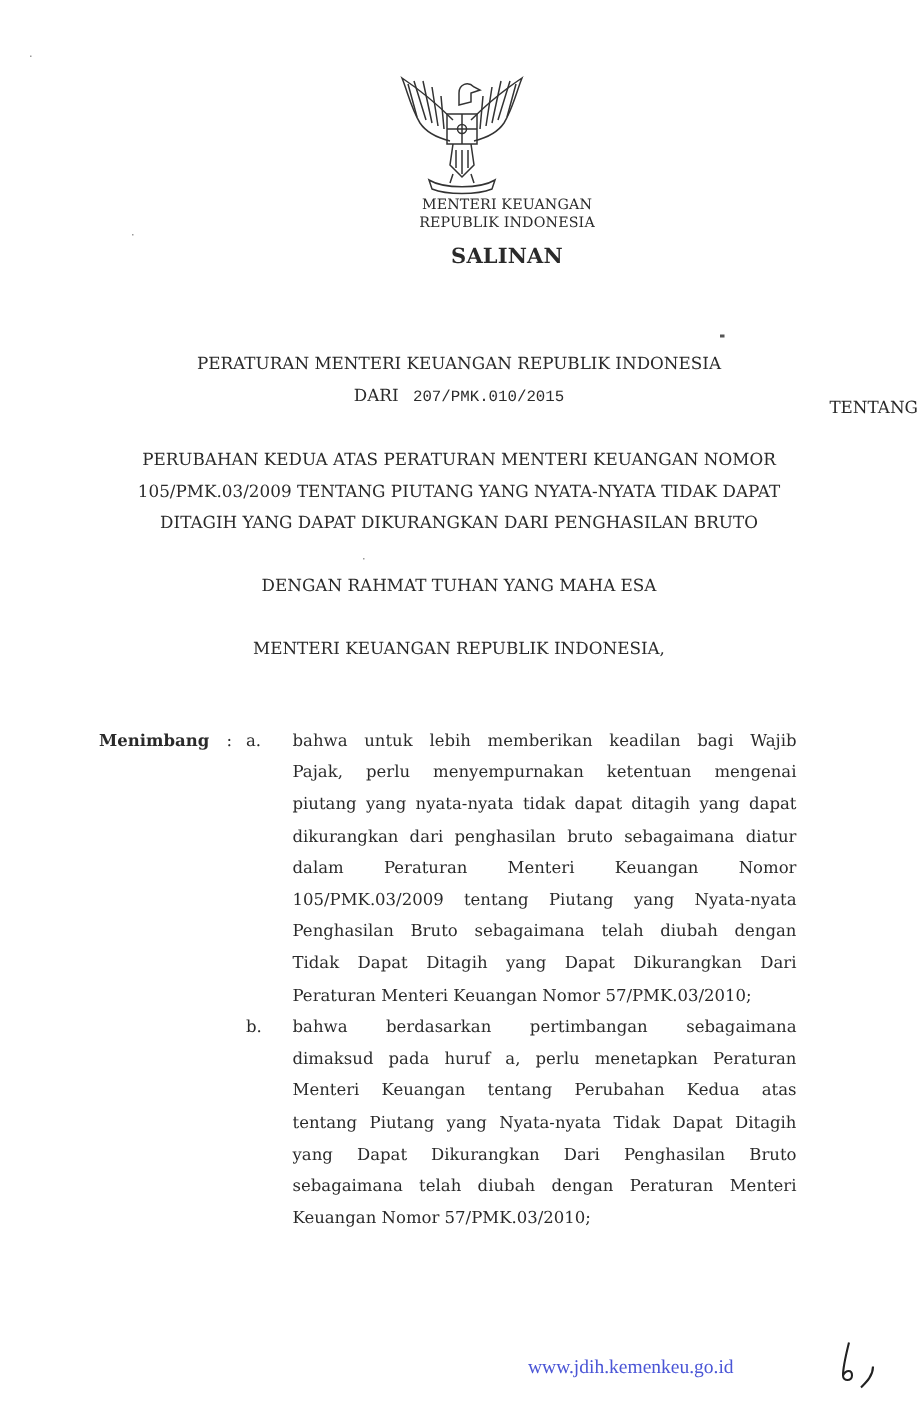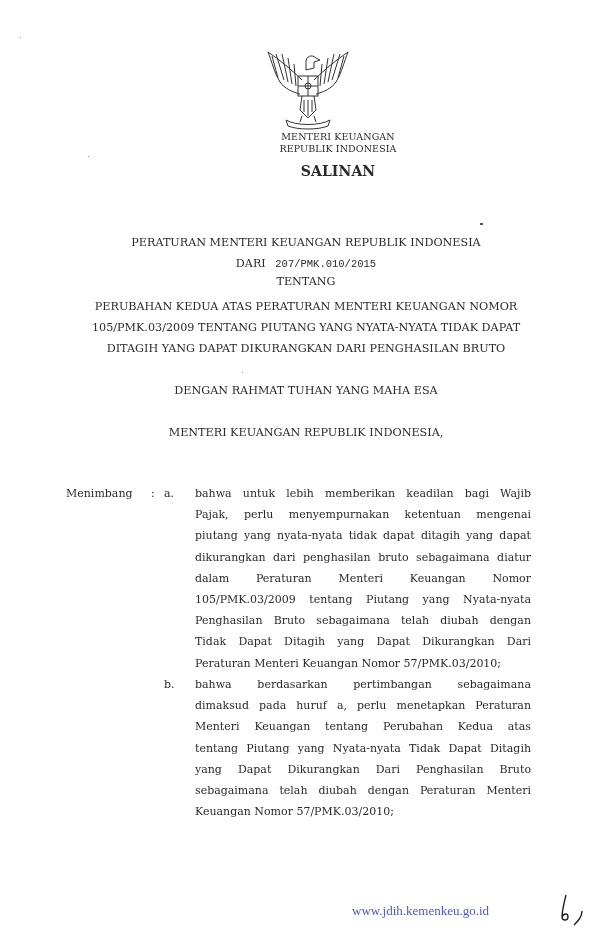--- a/index.html
+++ b/index.html
@@ -49,29 +49,29 @@
 
 <div class="abs center hdr" style="top:131px;">MENTERI KEUANGAN</div>
 <div class="abs center hdr" style="top:143px;">REPUBLIK  INDONESIA</div>
 <div class="abs center hdr" style="top:163px; font-weight:bold; font-size:14px;">SALINAN</div>
 
 <div class="abs center title" style="top:236px;">PERATURAN MENTERI KEUANGAN REPUBLIK INDONESIA</div>
 <div class="abs center title" style="top:257px;">
   <span>DARI</span>
   <span class="mono" style="margin-left:6px;">207/PMK.010/2015</span>
 </div>
-<div class="abs center title" style="top:275px;">TENTANG</div>
+<div class="abs center title" style="top:265px;text-align:right;">TENTANG</div>
 <div class="abs center title" style="top:300px;">PERUBAHAN KEDUA ATAS PERATURAN MENTERI KEUANGAN NOMOR</div>
 <div class="abs center title" style="top:321px;">105/PMK.03/2009 TENTANG PIUTANG YANG NYATA-NYATA TIDAK DAPAT</div>
 <div class="abs center title" style="top:342px;">DITAGIH YANG DAPAT DIKURANGKAN DARI PENGHASILAN BRUTO</div>
 
 <div class="abs center title" style="top:384px;">DENGAN RAHMAT TUHAN YANG MAHA ESA</div>
 <div class="abs center title" style="top:426px;">MENTERI KEUANGAN REPUBLIK INDONESIA,</div>
 
-<div class="abs label" style="left:66px; top:487px;">Menimbang</div>
+<div class="abs label" style="left:66px; top:487px;font-weight:bold;">Menimbang</div>
 <div class="abs label" style="left:151px; top:487px;">:</div>
 <div class="abs label" style="left:164px; top:487px;">a.</div>
 
 <div class="para body-text" style="top:483px;">
   <span class="line">bahwa untuk lebih memberikan keadilan bagi Wajib</span>
   <span class="line">Pajak, perlu menyempurnakan ketentuan mengenai</span>
   <span class="line">piutang yang nyata-nyata tidak dapat ditagih yang dapat</span>
   <span class="line">dikurangkan dari penghasilan bruto sebagaimana diatur</span>
   <span class="line">dalam Peraturan Menteri Keuangan Nomor</span>
   <span class="line">105/PMK.03/2009 tentang Piutang yang Nyata-nyata</span>

